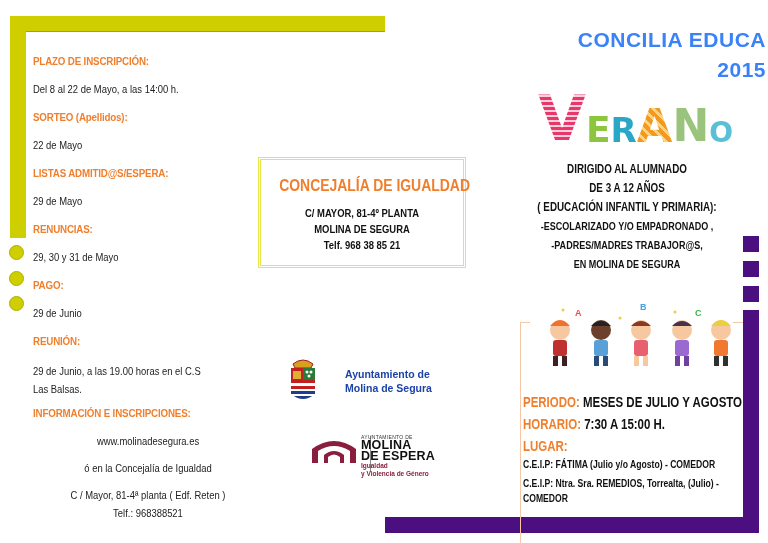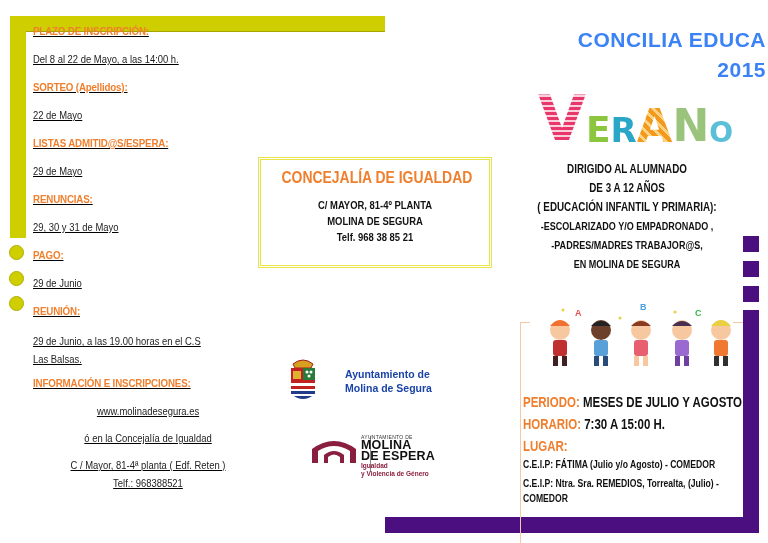--- a/index.html
+++ b/index.html
@@ -3,28 +3,28 @@
   <meta charset="utf-8">
   <style>
     * { box-sizing: border-box; margin: 0; padding: 0; }
     html, body { width: 768px; height: 543px; overflow: hidden; background: #ffffff; }
     body { position: relative; font-family: "Liberation Sans", sans-serif; }
 
     
     .yellow-top { position: absolute; left: 10px; top: 16px; width: 375px; height: 16px; background: #cfce00; border-bottom: 1px solid #a6a400; }
     .yellow-left { position: absolute; left: 10px; top: 16px; width: 16px; height: 222px; background: #cfce00; }
     .dot { position: absolute; left: 9px; width: 15px; height: 15px; border-radius: 50%; background: #cfce00; border: 1px solid #b0ae00; }
-    .left-panel { position: absolute; left: 33px; top: 22px; width: 230px; text-decoration: underline; }
+    .left-panel { position: absolute; left: 33px; top: 52px; width: 230px; }
     .lbl { color: #f07f2d; font-weight: bold; font-size: 11.5px; font-family: "Liberation Sans", sans-serif; letter-spacing: -0.2px; transform: scaleX(0.85); transform-origin: left; white-space: nowrap; height: 28px; line-height: 18px; }
     .val { color: #222; font-size: 11.5px; transform: scaleX(0.82); transform-origin: left; white-space: nowrap; height: 28px; line-height: 18px; }
     .val.multi { height: auto; line-height: 18px; white-space: nowrap; }
     .info-line { color: #222; font-size: 11.5px; white-space: nowrap; text-align: center; transform: scaleX(0.82); height: 27px; line-height: 18px; }
 
     
-    .conc-box { position: absolute; left: 258px; top: 157px; width: 234px; height: 111px; border: 3px double #e7e54a; padding-top: 8px; text-align: center; }
+    .conc-box { position: absolute; left: 258px; top: 157px; width: 208px; height: 111px; border: 3px double #e7e54a; padding-top: 16px; text-align: center; }
     .conc-title { color: #f07f2d; font-weight: bold; font-size: 17px; transform: scaleX(0.82); white-space: nowrap; margin-bottom: 9px; }
     .conc-line { color: #111; font-weight: bold; font-size: 11.5px; transform: scaleX(0.82); white-space: nowrap; line-height: 16px; }
 
     .logo1 { position: absolute; left: 287px; top: 356px; }
     .logo1-text { position: absolute; left: 345px; top: 367px; color: #1b43a8; font-weight: bold; font-size: 10.5px; line-height: 14px; white-space: nowrap; }
     .logo2-arch { position: absolute; left: 308px; top: 437px; width: 52px; height: 26px; }
     .logo2-sep { position: absolute; left: 370px; top: 436px; width: 1px; height: 36px; background: #888; }
     .logo2-text { position: absolute; left: 361px; top: 434px; }
     .l2-small { font-size: 5px; color: #333; letter-spacing: 0.3px; }
     .l2-big { font-size: 12.5px; font-weight: bold; color: #111; line-height: 11px; letter-spacing: 0.2px; }

